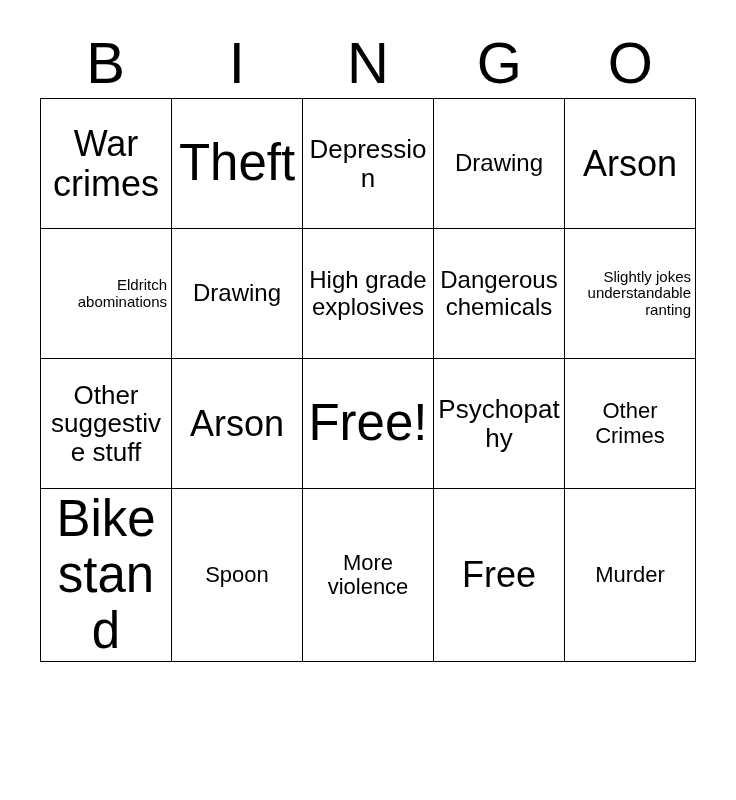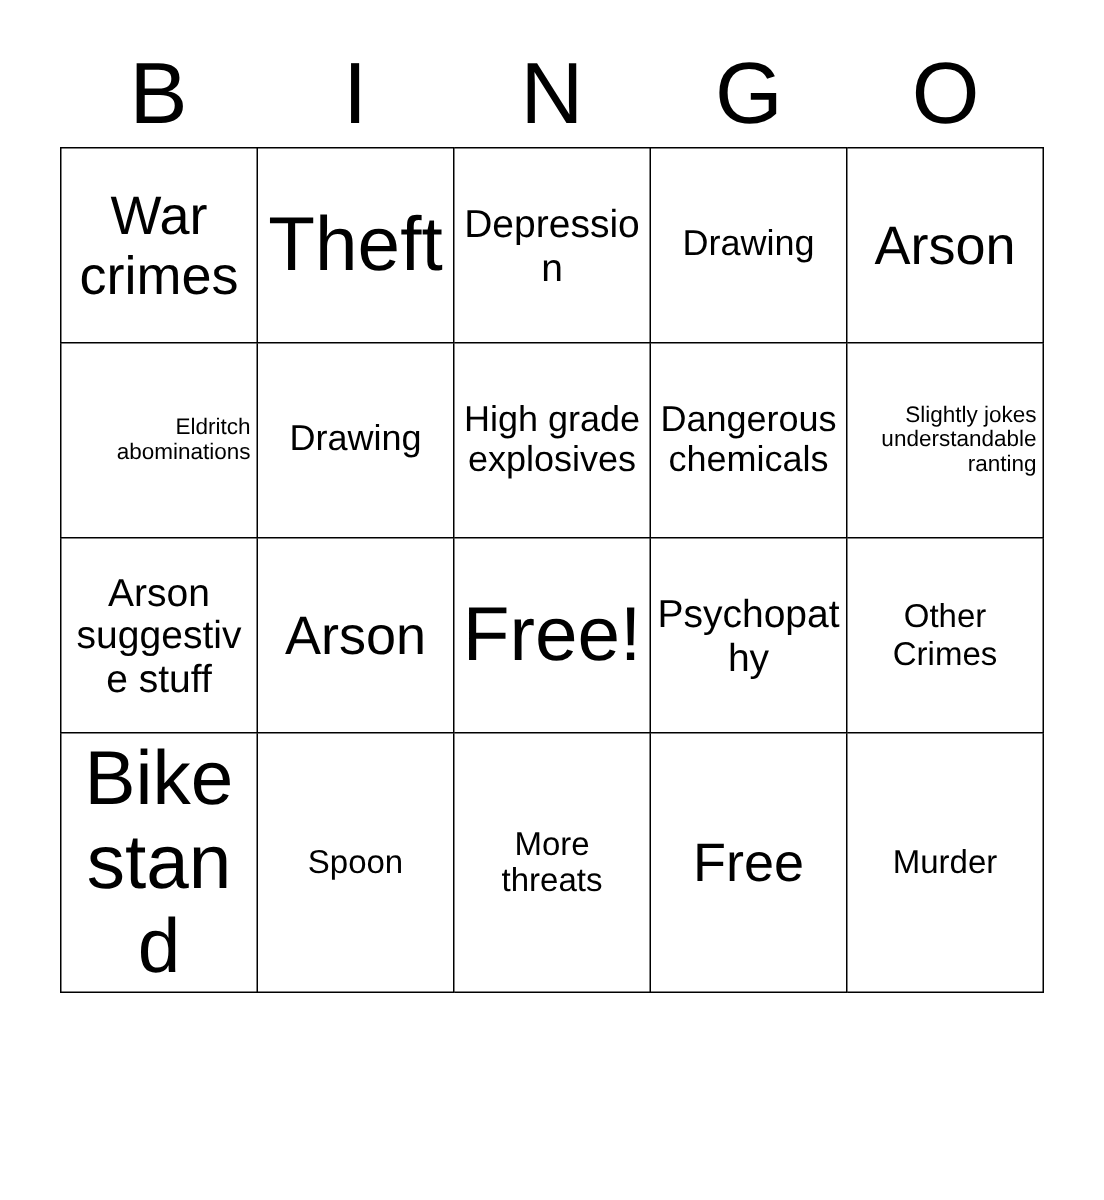--- a/index.html
+++ b/index.html
@@ -109,21 +109,21 @@
           </td>
         <td>
             <span class="cell-text fs-m">Dangerous chemicals</span>
           </td>
         <td>
             <span class="cell-text fs-xs">Slightly jokes understandable ranting</span>
           </td>
       </tr>
       <tr>
         <td>
-            <span class="cell-text fs-s">Arson suggestive stuff</span>
+            <span class="cell-text fs-s">Other suggestive stuff</span>
           </td>
         <td>
             <span class="cell-text fs-xl">Arson</span>
           </td>
         <td>
             <span class="cell-text fs-xxl">Free!</span>
           </td>
         <td>
             <span class="cell-text fs-s">Psychopathy</span>
           </td>
@@ -132,21 +132,21 @@
           </td>
       </tr>
       <tr>
         <td>
             <span class="cell-text fs-xxl">Bike stand</span>
           </td>
         <td>
             <span class="cell-text fs-l">Spoon</span>
           </td>
         <td>
-            <span class="cell-text fs-l">More threats</span>
+            <span class="cell-text fs-l">More violence</span>
           </td>
         <td>
             <span class="cell-text fs-xl">Free</span>
           </td>
         <td>
             <span class="cell-text fs-l">Murder</span>
           </td>
       </tr>
     </tbody>
   </table>

